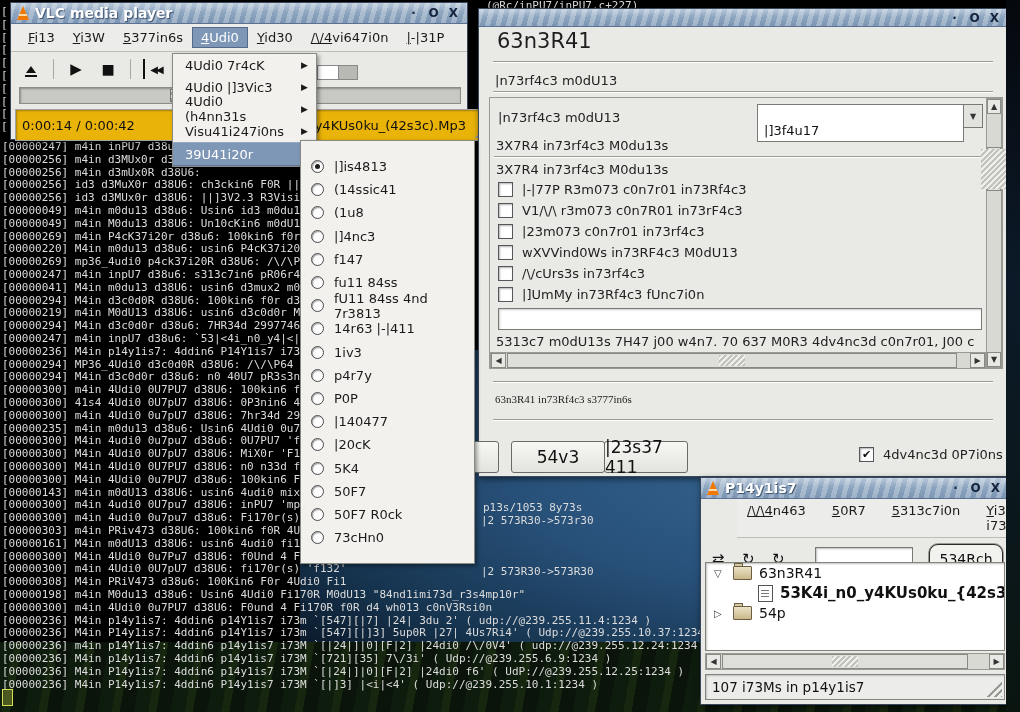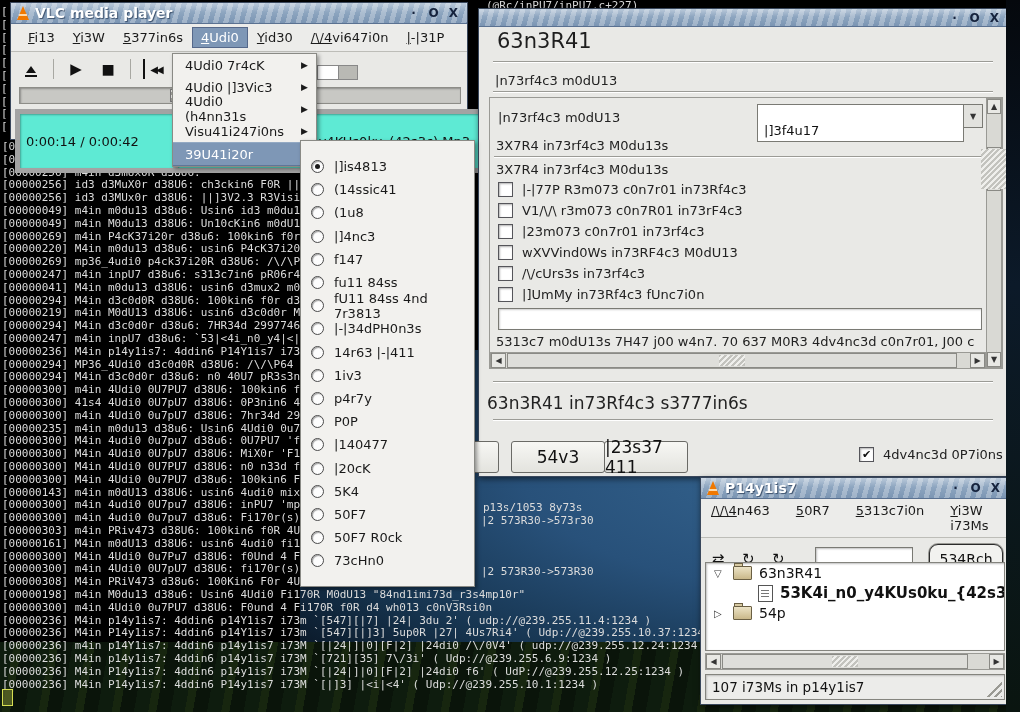--- a/index.html
+++ b/index.html
@@ -39,22 +39,22 @@
   .eject-tri{width:0;height:0;border:5px solid transparent;border-bottom:7px solid #111;margin-bottom:2px;}
   .eject-bar{width:12px;height:2px;background:#111;}
   .prevbar{border-left:2px solid #111;padding-left:1px;font-size:10px;letter-spacing:-2px;}
   .small-arrows{font-size:10px;letter-spacing:-2px;}
   .vol{position:absolute;left:306px;top:62px;display:flex;}
   .vol .a{width:20px;height:13px;background:#fff;border:1px solid #888;}
   .vol .b{width:18px;height:13px;background:#b9b9b4;border:1px solid #888;border-left:0;}
   .seek{position:absolute;left:8px;top:84px;width:440px;height:15px;background:#c8c8c4;border:1px solid #8d8d88;box-shadow:inset 1px 1px 2px rgba(0,0,0,.3);}
   .seek .knob{position:absolute;left:150px;top:1px;width:26px;height:11px;border:1px solid #777;
     background:repeating-linear-gradient(135deg,#e3e3df 0 2px,#9c9c96 2px 4px);}
-  .field{position:absolute;height:22px;background:#5eead4;border:5px solid #a3a3a3;box-shadow:inset 1px 1px 2px rgba(0,0,0,.3);
-    font-size:13px;color:#111;display:flex;align-items:center;padding:16px 6px;overflow:hidden;}
+  .field{position:absolute;height:22px;background:#eab308;border:1px solid #a3a3a3;box-shadow:inset 1px 1px 2px rgba(0,0,0,.3);
+    font-size:13px;color:#111;display:flex;align-items:center;padding:4px 6px;overflow:hidden;}
   .grip{position:absolute;right:2px;bottom:2px;width:17px;height:17px;
     background:repeating-linear-gradient(135deg,transparent 0 3px,#9a9a94 3px 5px);clip-path:polygon(100% 0,100% 100%,0 100%);}
 
   
   .menu{position:absolute;background:#f2f1ee;border:1px solid #8a8a85;box-shadow:2px 2px 4px rgba(0,0,0,.4);font-size:13px;color:#1a1a1a;}
   .mrow{height:22px;display:flex;align-items:center;padding:0 8px 0 12px;position:relative;}
   .mrow .sub{margin-left:auto;font-size:9px;padding-left:14px;}
   .mrow.hl,.srow.hl{background:#7e97b6;color:#fff;border-top:1px solid #93a9c3;border-bottom:1px solid #5f7698;}
   .srow{height:23.2px;display:flex;align-items:center;gap:10px;padding:0 10px;box-sizing:border-box;}
   .radio{width:11px;height:11px;border-radius:50%;background:#fdfdfd;border:1px solid #4a4a4a;box-shadow:inset 1px 1px 1px rgba(0,0,0,.35);flex:none;position:relative;}
@@ -75,21 +75,21 @@
   .helptx{position:absolute;font-size:13px;color:#222;white-space:nowrap;overflow:hidden;}
   .btn{position:absolute;height:30px;background:linear-gradient(#f7f7f4,#e3e3de);border:1px solid #6a6a66;border-radius:3px;
     font-size:17px;color:#111;display:flex;align-items:center;justify-content:center;}
   .sb{position:absolute;background:#d9d9d4;border:1px solid #9a9a95;box-sizing:border-box;}
   .sbtn{position:absolute;background:#e8e8e4;border:1px solid #8a8a85;font-size:8px;color:#333;display:flex;align-items:center;justify-content:center;box-sizing:border-box;}
   .thumb{position:absolute;background:#dededa;border:1px solid #8a8a85;box-sizing:border-box;}
   .thumb::after{content:"";position:absolute;left:50%;margin-left:-13px;width:26px;top:1px;bottom:1px;
     background:repeating-linear-gradient(135deg,#c3c3be 0 2px,#efefec 2px 4px);}
 
   
-  .plmenu{display:flex;gap:26px;padding:4px 2px 4px 10px;background:#ececea;border-bottom:1px solid #bdbdb8;font-size:13px;}
+  .plmenu{display:flex;gap:26px;padding:4px 2px 4px 10px;background:#ececea;border-bottom:1px solid #bdbdb8;font-size:13px;margin-left:36px;}
   .pltools{display:flex;align-items:center;gap:8px;padding:8px 6px;height:26px;}
   .pico{width:24px;height:22px;display:flex;align-items:center;justify-content:center;font-size:15px;color:#111;}
   .search-inp{width:104px;height:22px;background:#fff;border:1px solid #7a7a74;box-shadow:inset 1px 1px 2px rgba(0,0,0,.25);margin-left:18px;}
   .search-btn{width:78px;height:28px;margin-left:8px;background:#f2f2ef;border:1px solid #2b2b2b;border-radius:9px;box-shadow:0 0 0 1px #9a9a95;
     font-size:14px;color:#111;display:flex;align-items:center;justify-content:center;}
   .tree{position:absolute;left:4px;top:84px;width:300px;height:89px;background:#fff;border:1px solid #84847e;box-shadow:inset 1px 1px 2px rgba(0,0,0,.25);box-sizing:border-box;overflow:hidden;}
   .trow{display:flex;align-items:center;gap:7px;height:20px;padding-left:8px;font-size:14px;color:#111;}
   .tarrow{width:12px;font-size:10px;color:#333;flex:none;}
   .folder{width:17px;height:12px;background:linear-gradient(#ece3c6,#c9b88a);border:1px solid #6a5f43;border-radius:1px;position:relative;flex:none;}
   .folder::before{content:"";position:absolute;top:-4px;left:0;width:7px;height:2px;background:#d8caa2;border:1px solid #6a5f43;border-bottom:0;}
@@ -271,21 +271,21 @@
       </div>
 
       <div class="sb" style="left:496px;top:0;width:16px;height:270px;">
         <span class="sbtn" style="left:0;top:0;width:14px;height:15px;">▲</span>
         <span class="thumb" style="left:0;top:48px;width:14px;height:44px;"></span>
         <span class="sbtn" style="left:0;bottom:0;width:14px;height:15px;">▼</span>
       </div>
     </div>
 
     <div class="hr" style="left:14px;top:372px;width:500px;"></div>
-    <div class="plabel" style="left:8px;top:384px;font-size:17px;">63n3R41 in73Rf4c3 s3777in6s</div>
+    <div class="plabel" style="left:16px;top:384px;font-size:11px;font-family:Liberation Serif, serif;">63n3R41 in73Rf4c3 s3777in6s</div>
     <div class="hr" style="left:14px;top:410px;width:500px;"></div>
 
     <div class="btn" style="left:-12px;top:432px;width:30px;"></div>
     <div class="btn" style="left:32px;top:432px;width:92px;">54v3</div>
     <div class="btn" style="left:125px;top:432px;width:82px;">|23s37 411</div>
     <div class="cbrow" style="left:380px;top:438px;">
       <span class="cb">✔</span>
       <span>4dv4nc3d 0P7i0ns</span>
     </div>
   </div>
@@ -387,24 +387,20 @@
     <div class="srow">
         <span class="radio"></span>
         <span>fu11 84ss</span>
       </div>
     <div class="srow">
         <span class="radio"></span>
         <span>fU11 84ss 4nd 7r3813</span>
       </div>
     <div class="srow">
         <span class="radio"></span>
-        <span>|-|34dPH0n3s</span>
-      </div>
-    <div class="srow">
-        <span class="radio"></span>
         <span>14r63 |-|411</span>
       </div>
     <div class="srow">
         <span class="radio"></span>
         <span>1iv3</span>
       </div>
     <div class="srow">
         <span class="radio"></span>
         <span>p4r7y</span>
       </div>

